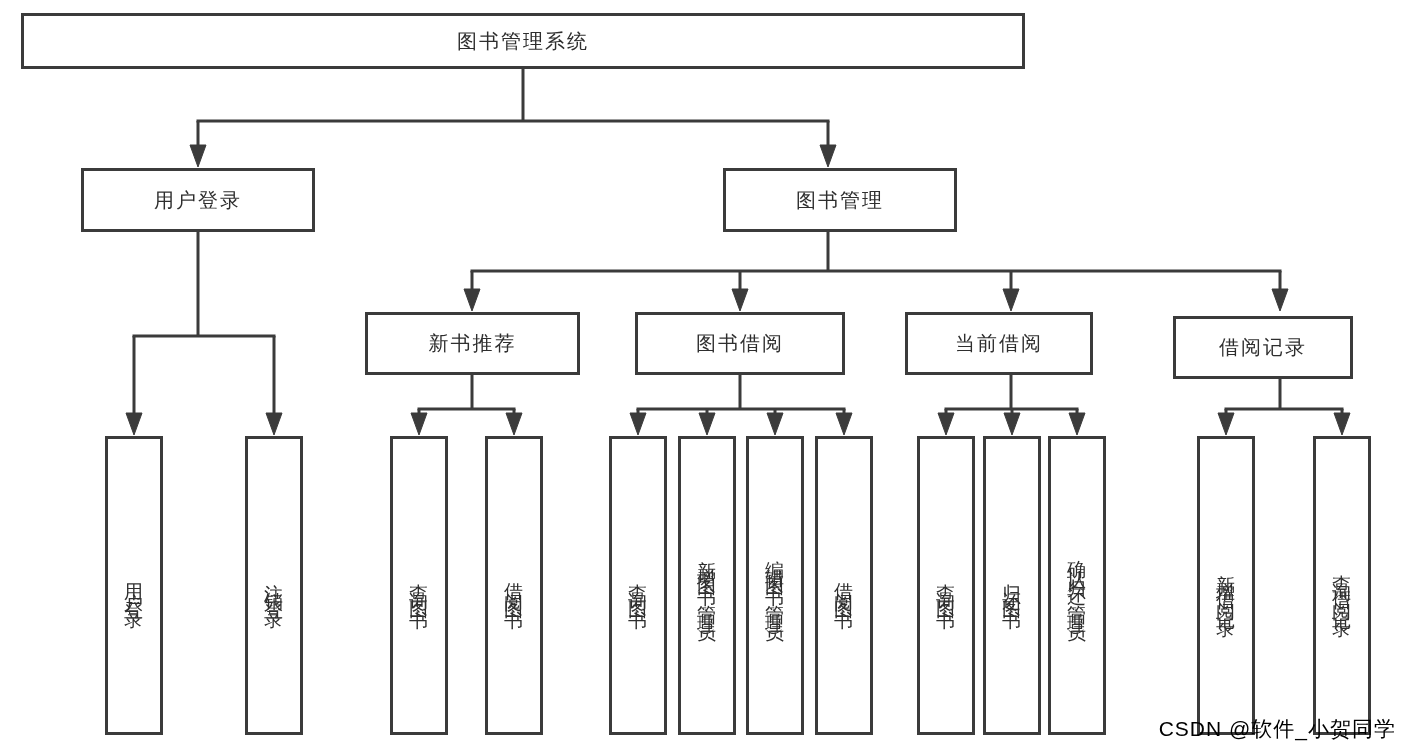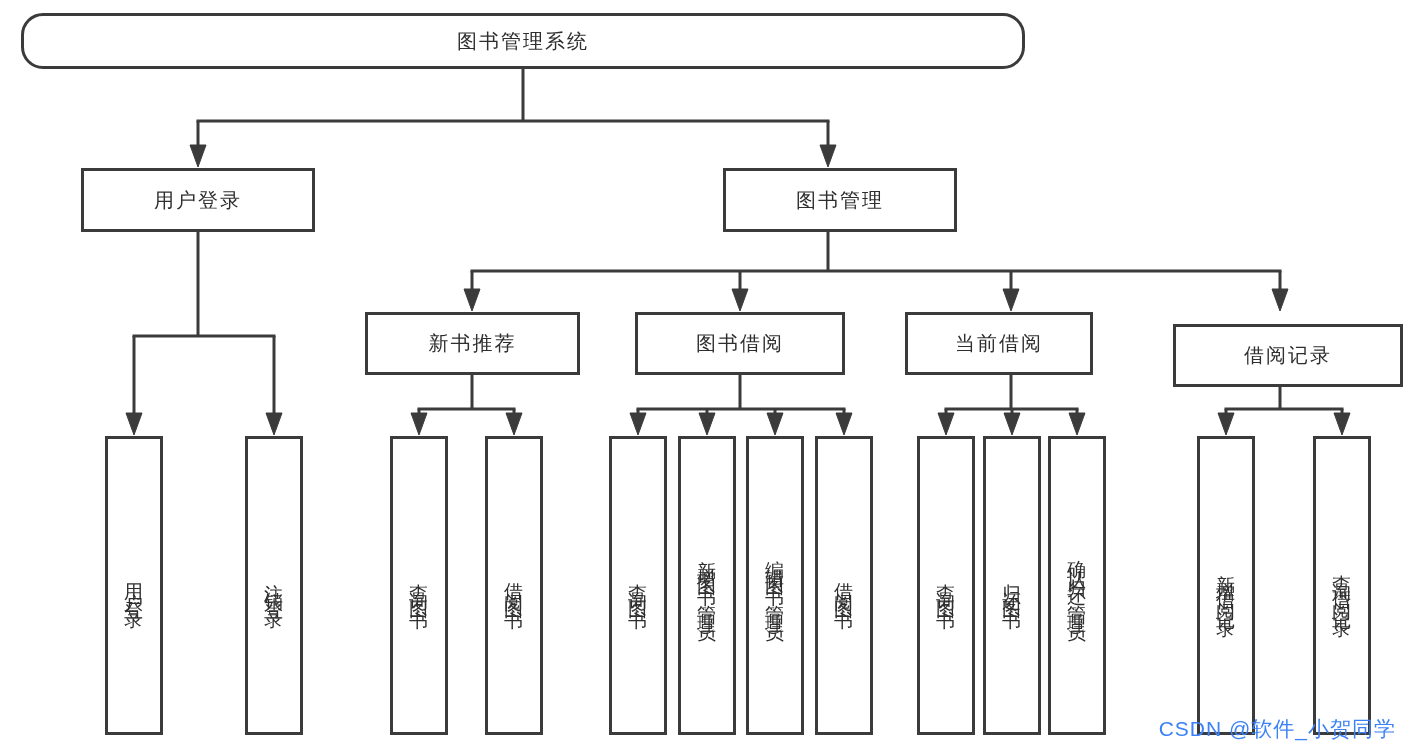--- a/index.html
+++ b/index.html
@@ -38,21 +38,21 @@
     writing-mode: vertical-rl;
     text-orientation: mixed;
     font-size: 19px;
     letter-spacing: 9px;
     line-height: 1;
   }
   .watermark {
     position: absolute;
     right: 9px;
     bottom: 4px;
-    color: #3b82f6;
+    color: #000000;
     font-size: 21px;
     letter-spacing: 1px;
     z-index: 3;
     font-family: "Liberation Sans", sans-serif;
     white-space: nowrap;
   }
 </style>
 </head>
 <body>
 
@@ -129,29 +129,29 @@
         <line x1="1280" y1="375" x2="1280" y2="409"></line>
         <line x1="1224.5" y1="409" x2="1343.5" y2="409"></line>
         <line x1="1226" y1="409" x2="1226" y2="418"></line>
         <polygon points="1218,413 1234,413 1226,435" stroke-width="1"></polygon>
         <line x1="1342" y1="409" x2="1342" y2="418"></line>
         <polygon points="1334,413 1350,413 1342,435" stroke-width="1"></polygon>
       </g>
     </g>
   </svg>
 
-  <div class="node" style="left:21px; top:13px; width:1004px; height:56px;border-radius:22px;">图书管理系统</div>
+  <div class="node" style="left:21px; top:13px; width:1004px; height:56px;">图书管理系统</div>
 
   <div class="node" style="left:81px; top:168px; width:234px; height:64px;">用户登录</div>
   <div class="node" style="left:711px; top:168px; width:234px; height:64px;margin-left:12px;">图书管理</div>
 
   <div class="node" style="left:365px; top:312px; width:215px; height:63px;">新书推荐</div>
   <div class="node" style="left:635px; top:312px; width:210px; height:63px;">图书借阅</div>
   <div class="node" style="left:905px; top:312px; width:188px; height:63px;">当前借阅</div>
-  <div class="node" style="left:1173px; top:324px; width:230px; height:63px;">借阅记录</div>
+  <div class="node" style="left:1173px; top:316px; width:180px; height:63px;">借阅记录</div>
 
   <div class="node leaf" style="left:105px;">用户登录</div>
   <div class="node leaf" style="left:245px;">注销登录</div>
 
   <div class="node leaf" style="left:390px;">查询图书</div>
   <div class="node leaf" style="left:485px;">借阅图书</div>
 
   <div class="node leaf" style="left:609px;">查询图书</div>
   <div class="node leaf" style="left:678px;">新增图书（管理员）</div>
   <div class="node leaf" style="left:746px;">编辑图书（管理员）</div>

